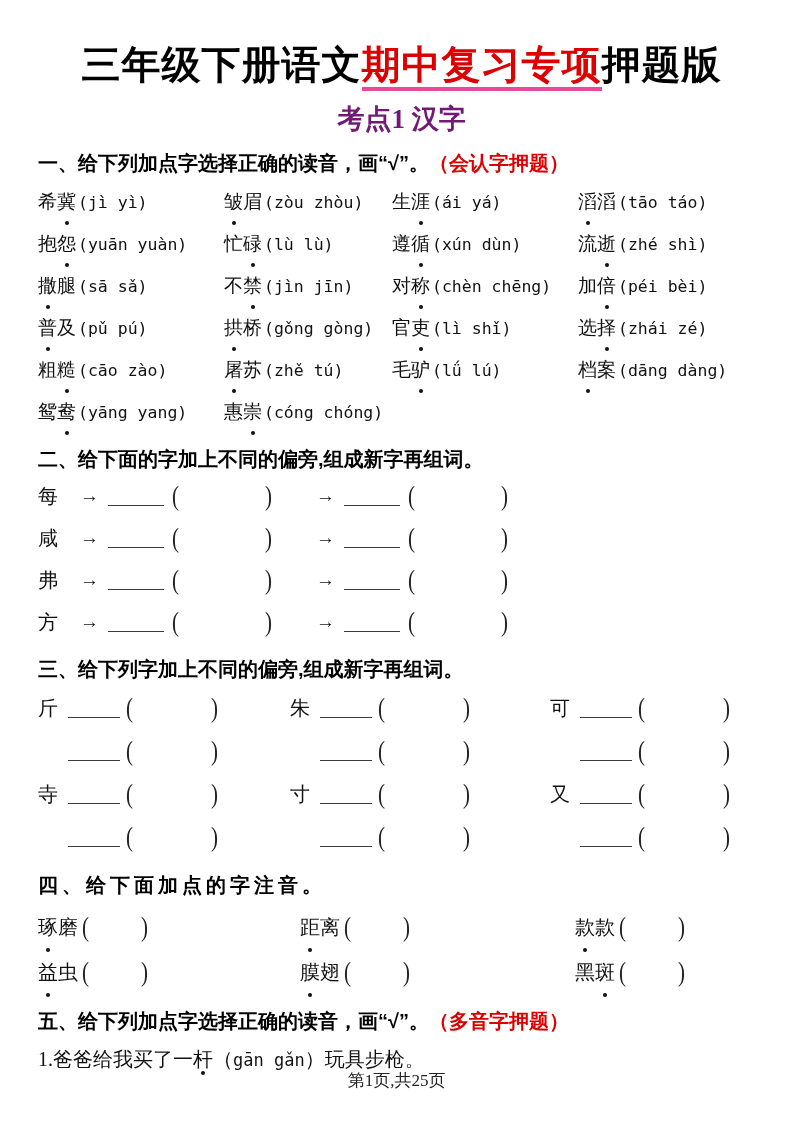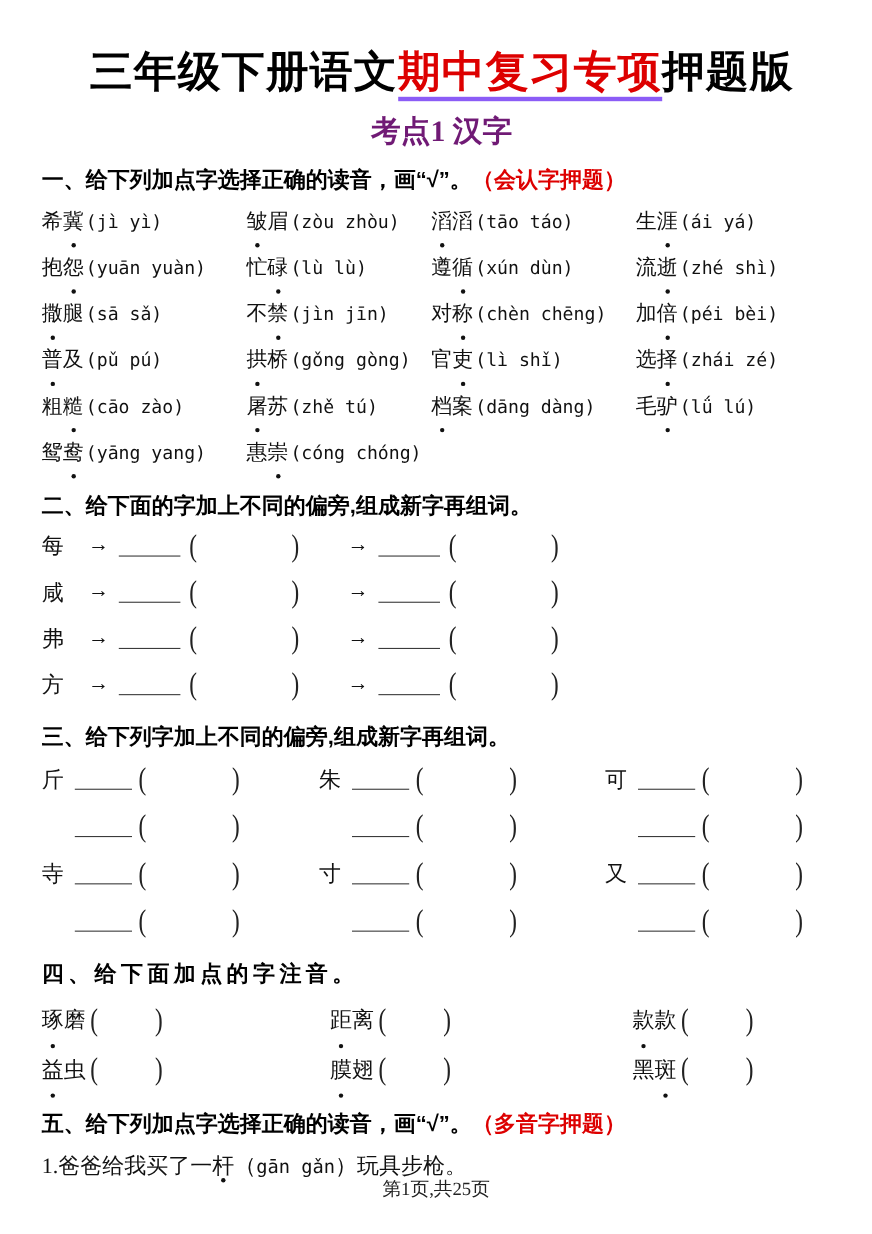--- a/index.html
+++ b/index.html
@@ -8,21 +8,21 @@
     width:793px; height:1122px; position:relative; overflow:hidden;
     background:#ffffff; color:#111;
     font-family:"Liberation Serif","DejaVu Serif",serif;
     padding:26px 28px 0 38px;
   }
   .title {
     text-align:center; font-size:39px; font-weight:bold;
     margin-top:12px; letter-spacing:1px; white-space:nowrap;
     font-family:"Liberation Serif","DejaVu Serif",serif; color:#000;
   }
-  .title .hl { color:#dd0000; border-bottom:4px solid #8b5cf6; padding-bottom:1px; }
+  .title .hl { color:#dd0000; border-bottom:4px solid #ec4899; padding-bottom:1px; }
   .subtitle { text-align:center; font-size:27px; font-weight:bold; margin-top:9px; color:#701a75; }
   .h {
     font-size:20px; font-weight:bold; color:#000;
     font-family:"Liberation Sans","DejaVu Sans",sans-serif;
     margin-top:13px; white-space:nowrap;
   }
   .h .red { color:#dd0000; }
   .h4sp { letter-spacing:4px; }
   .red { color:#dd0000;font-family:Liberation Mono, monospace; }
 
@@ -76,38 +76,38 @@
 <div class="page">
 
   <div class="title"><span>三年级下册语文</span><span class="hl">期中复习专项</span><span>押题版</span></div>
 
   <div class="subtitle">考点1 汉字</div>
 
   <div class="h"><span>一、给下列加点字选择正确的读音，画“√”。</span><span class="red">（会认字押题）</span></div>
   <div class="s1-grid" id="s1-grid">
       <div class="s1-item"><span class="word"><span class="ch">希</span><span class="ch dot">冀</span></span><span class="pinyin">(jì  yì)</span></div>
       <div class="s1-item"><span class="word"><span class="ch dot">皱</span><span class="ch">眉</span></span><span class="pinyin">(zòu zhòu)</span></div>
+      <div class="s1-item"><span class="word"><span class="ch">生</span><span class="ch dot">涯</span></span><span class="pinyin">(ái yá)</span></div>
       <div class="s1-item"><span class="word"><span class="ch dot">滔</span><span class="ch">滔</span></span><span class="pinyin">(tāo táo)</span></div>
-      <div class="s1-item"><span class="word"><span class="ch">生</span><span class="ch dot">涯</span></span><span class="pinyin">(ái yá)</span></div>
       <div class="s1-item"><span class="word"><span class="ch">抱</span><span class="ch dot">怨</span></span><span class="pinyin">(yuān yuàn)</span></div>
       <div class="s1-item"><span class="word"><span class="ch">忙</span><span class="ch dot">碌</span></span><span class="pinyin">(lù lù)</span></div>
       <div class="s1-item"><span class="word"><span class="ch">遵</span><span class="ch dot">循</span></span><span class="pinyin">(xún dùn)</span></div>
       <div class="s1-item"><span class="word"><span class="ch">流</span><span class="ch dot">逝</span></span><span class="pinyin">(zhé shì)</span></div>
       <div class="s1-item"><span class="word"><span class="ch dot">撒</span><span class="ch">腿</span></span><span class="pinyin">(sā sǎ)</span></div>
       <div class="s1-item"><span class="word"><span class="ch">不</span><span class="ch dot">禁</span></span><span class="pinyin">(jìn jīn)</span></div>
       <div class="s1-item"><span class="word"><span class="ch">对</span><span class="ch dot">称</span></span><span class="pinyin">(chèn chēng)</span></div>
       <div class="s1-item"><span class="word"><span class="ch">加</span><span class="ch dot">倍</span></span><span class="pinyin">(péi bèi)</span></div>
       <div class="s1-item"><span class="word"><span class="ch dot">普</span><span class="ch">及</span></span><span class="pinyin">(pǔ pú)</span></div>
       <div class="s1-item"><span class="word"><span class="ch dot">拱</span><span class="ch">桥</span></span><span class="pinyin">(gǒng gòng)</span></div>
       <div class="s1-item"><span class="word"><span class="ch">官</span><span class="ch dot">吏</span></span><span class="pinyin">(lì shǐ)</span></div>
       <div class="s1-item"><span class="word"><span class="ch">选</span><span class="ch dot">择</span></span><span class="pinyin">(zhái zé)</span></div>
       <div class="s1-item"><span class="word"><span class="ch">粗</span><span class="ch dot">糙</span></span><span class="pinyin">(cāo zào)</span></div>
       <div class="s1-item"><span class="word"><span class="ch dot">屠</span><span class="ch">苏</span></span><span class="pinyin">(zhě tú)</span></div>
+      <div class="s1-item"><span class="word"><span class="ch">毛</span><span class="ch dot">驴</span></span><span class="pinyin">(lǘ lú)</span></div>
       <div class="s1-item"><span class="word"><span class="ch dot">档</span><span class="ch">案</span></span><span class="pinyin">(dāng dàng)</span></div>
-      <div class="s1-item"><span class="word"><span class="ch">毛</span><span class="ch dot">驴</span></span><span class="pinyin">(lǘ lú)</span></div>
       <div class="s1-item"><span class="word"><span class="ch">鸳</span><span class="ch dot">鸯</span></span><span class="pinyin">(yāng yang)</span></div>
       <div class="s1-item"><span class="word"><span class="ch">惠</span><span class="ch dot">崇</span></span><span class="pinyin">(cóng chóng)</span></div>
     </div>
 
   <div class="h"><span>二、给下面的字加上不同的偏旁,组成新字再组词。</span></div>
   <div class="s2-rows" id="s2-rows">
       <div class="s2-row">
         <span class="s2-char">每</span>
         <span class="arrow">→</span>
         <span class="blank"></span>

